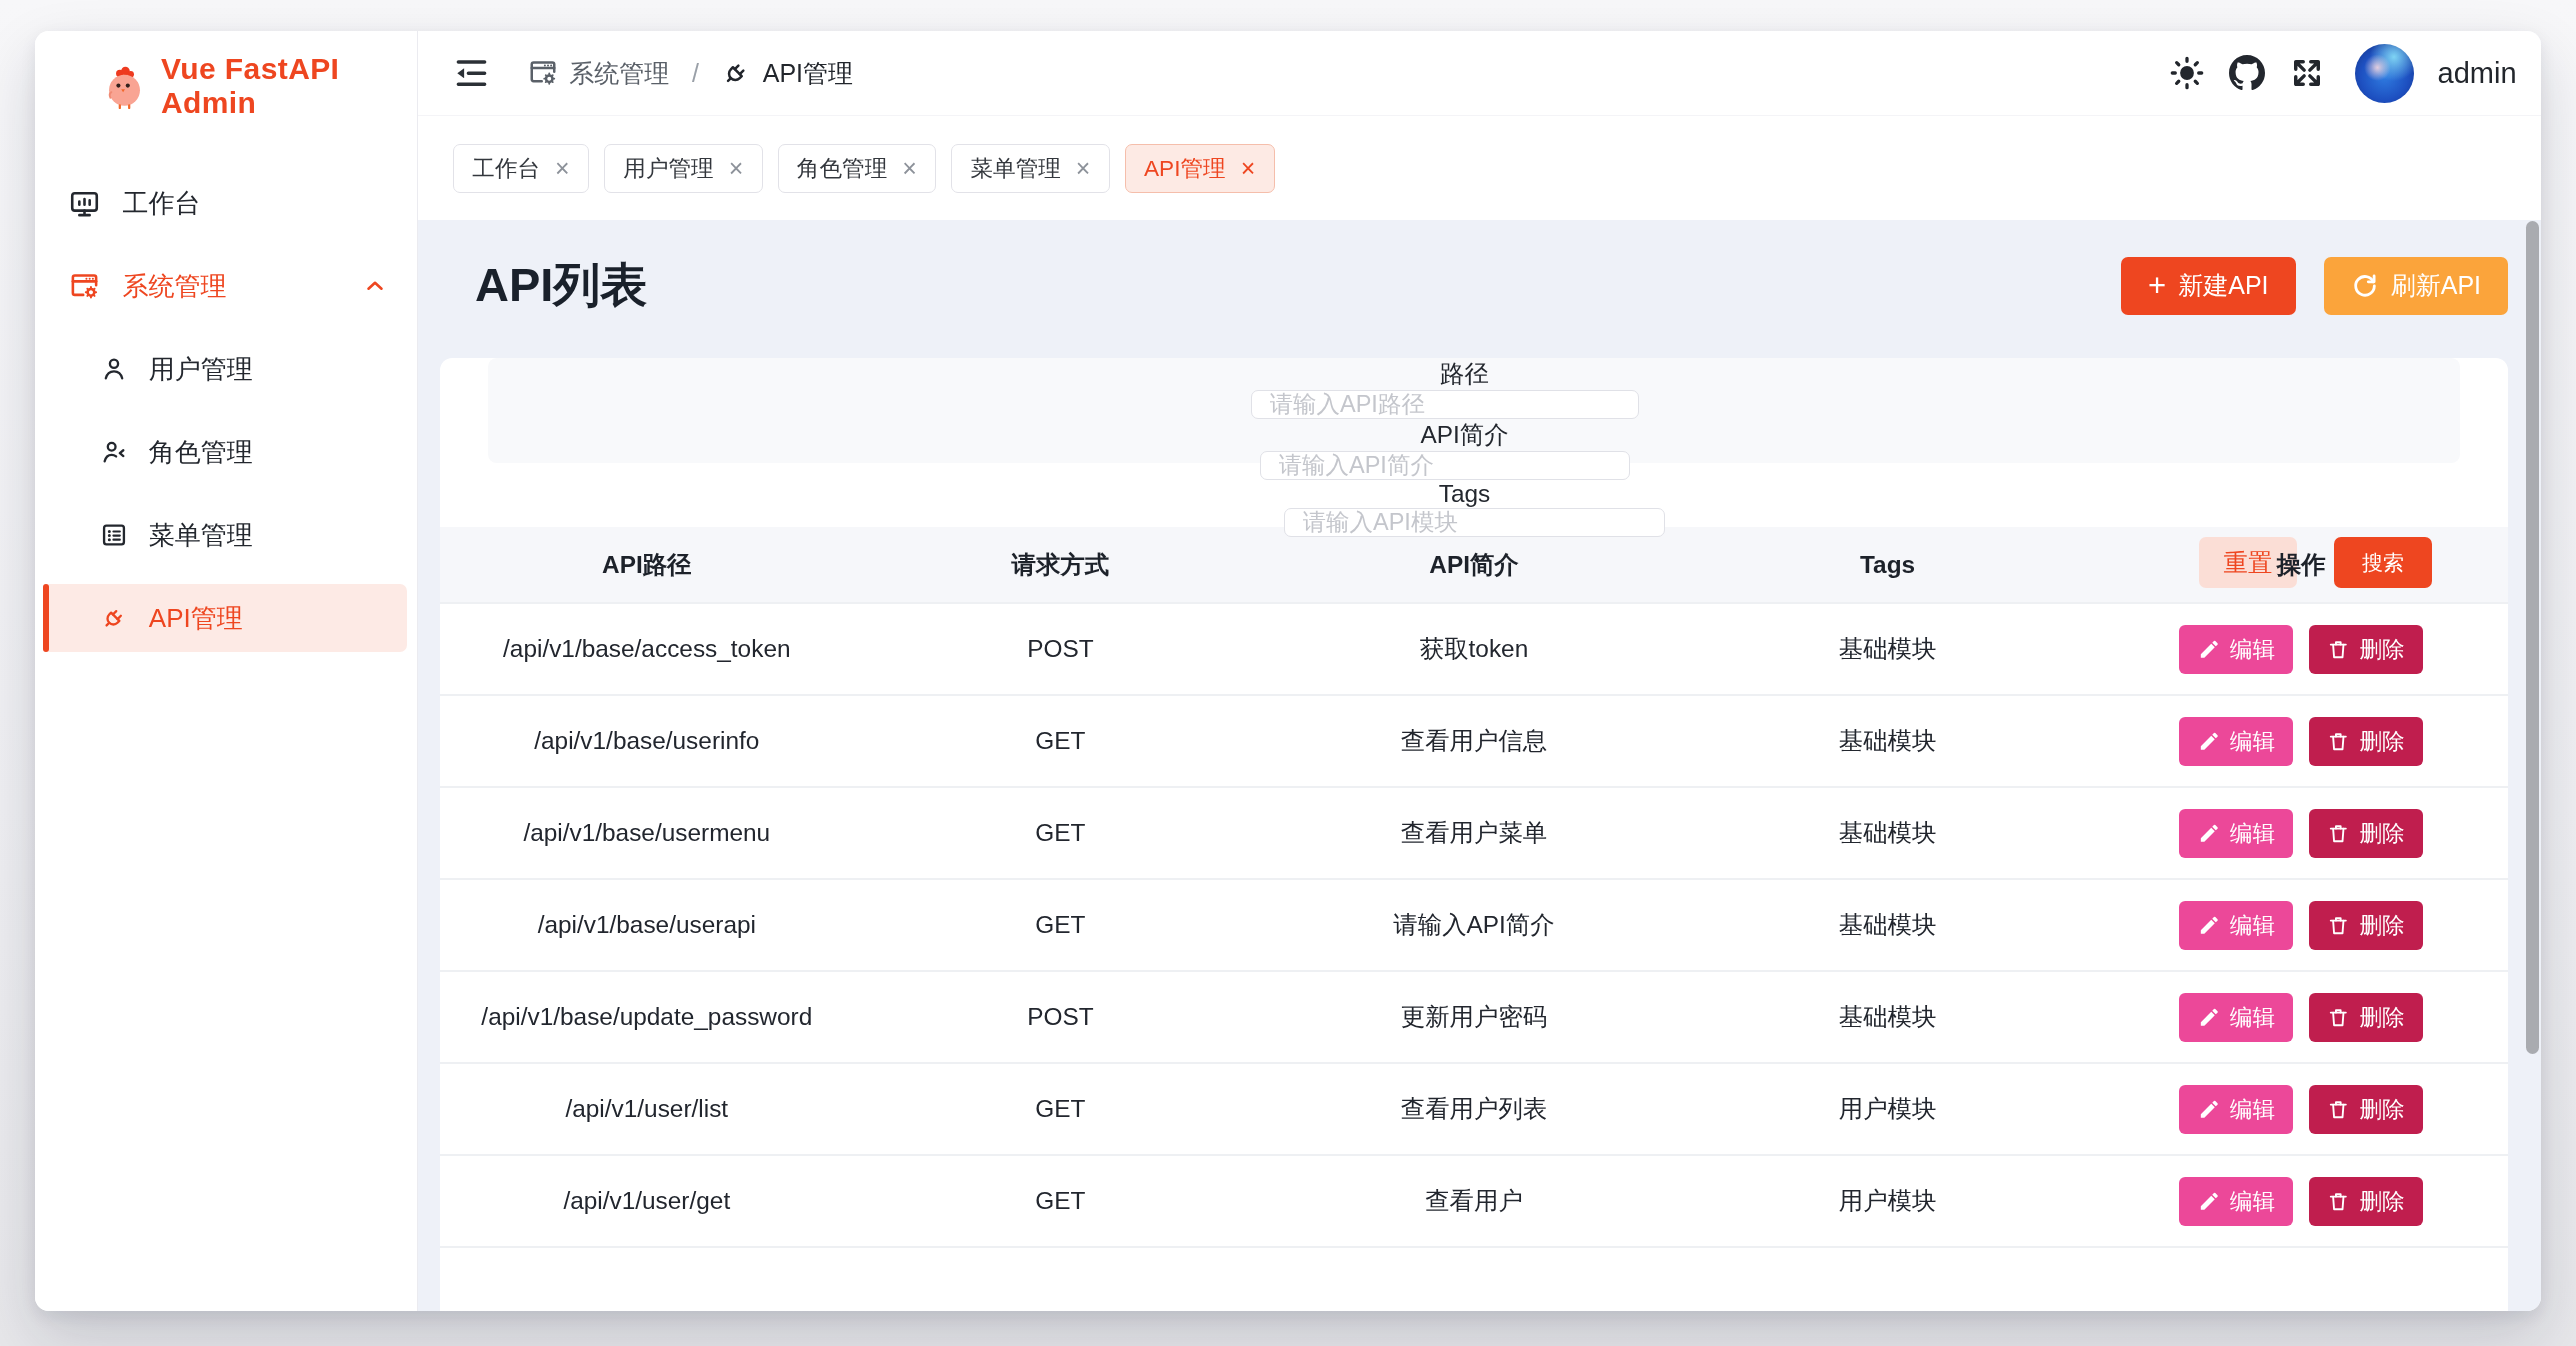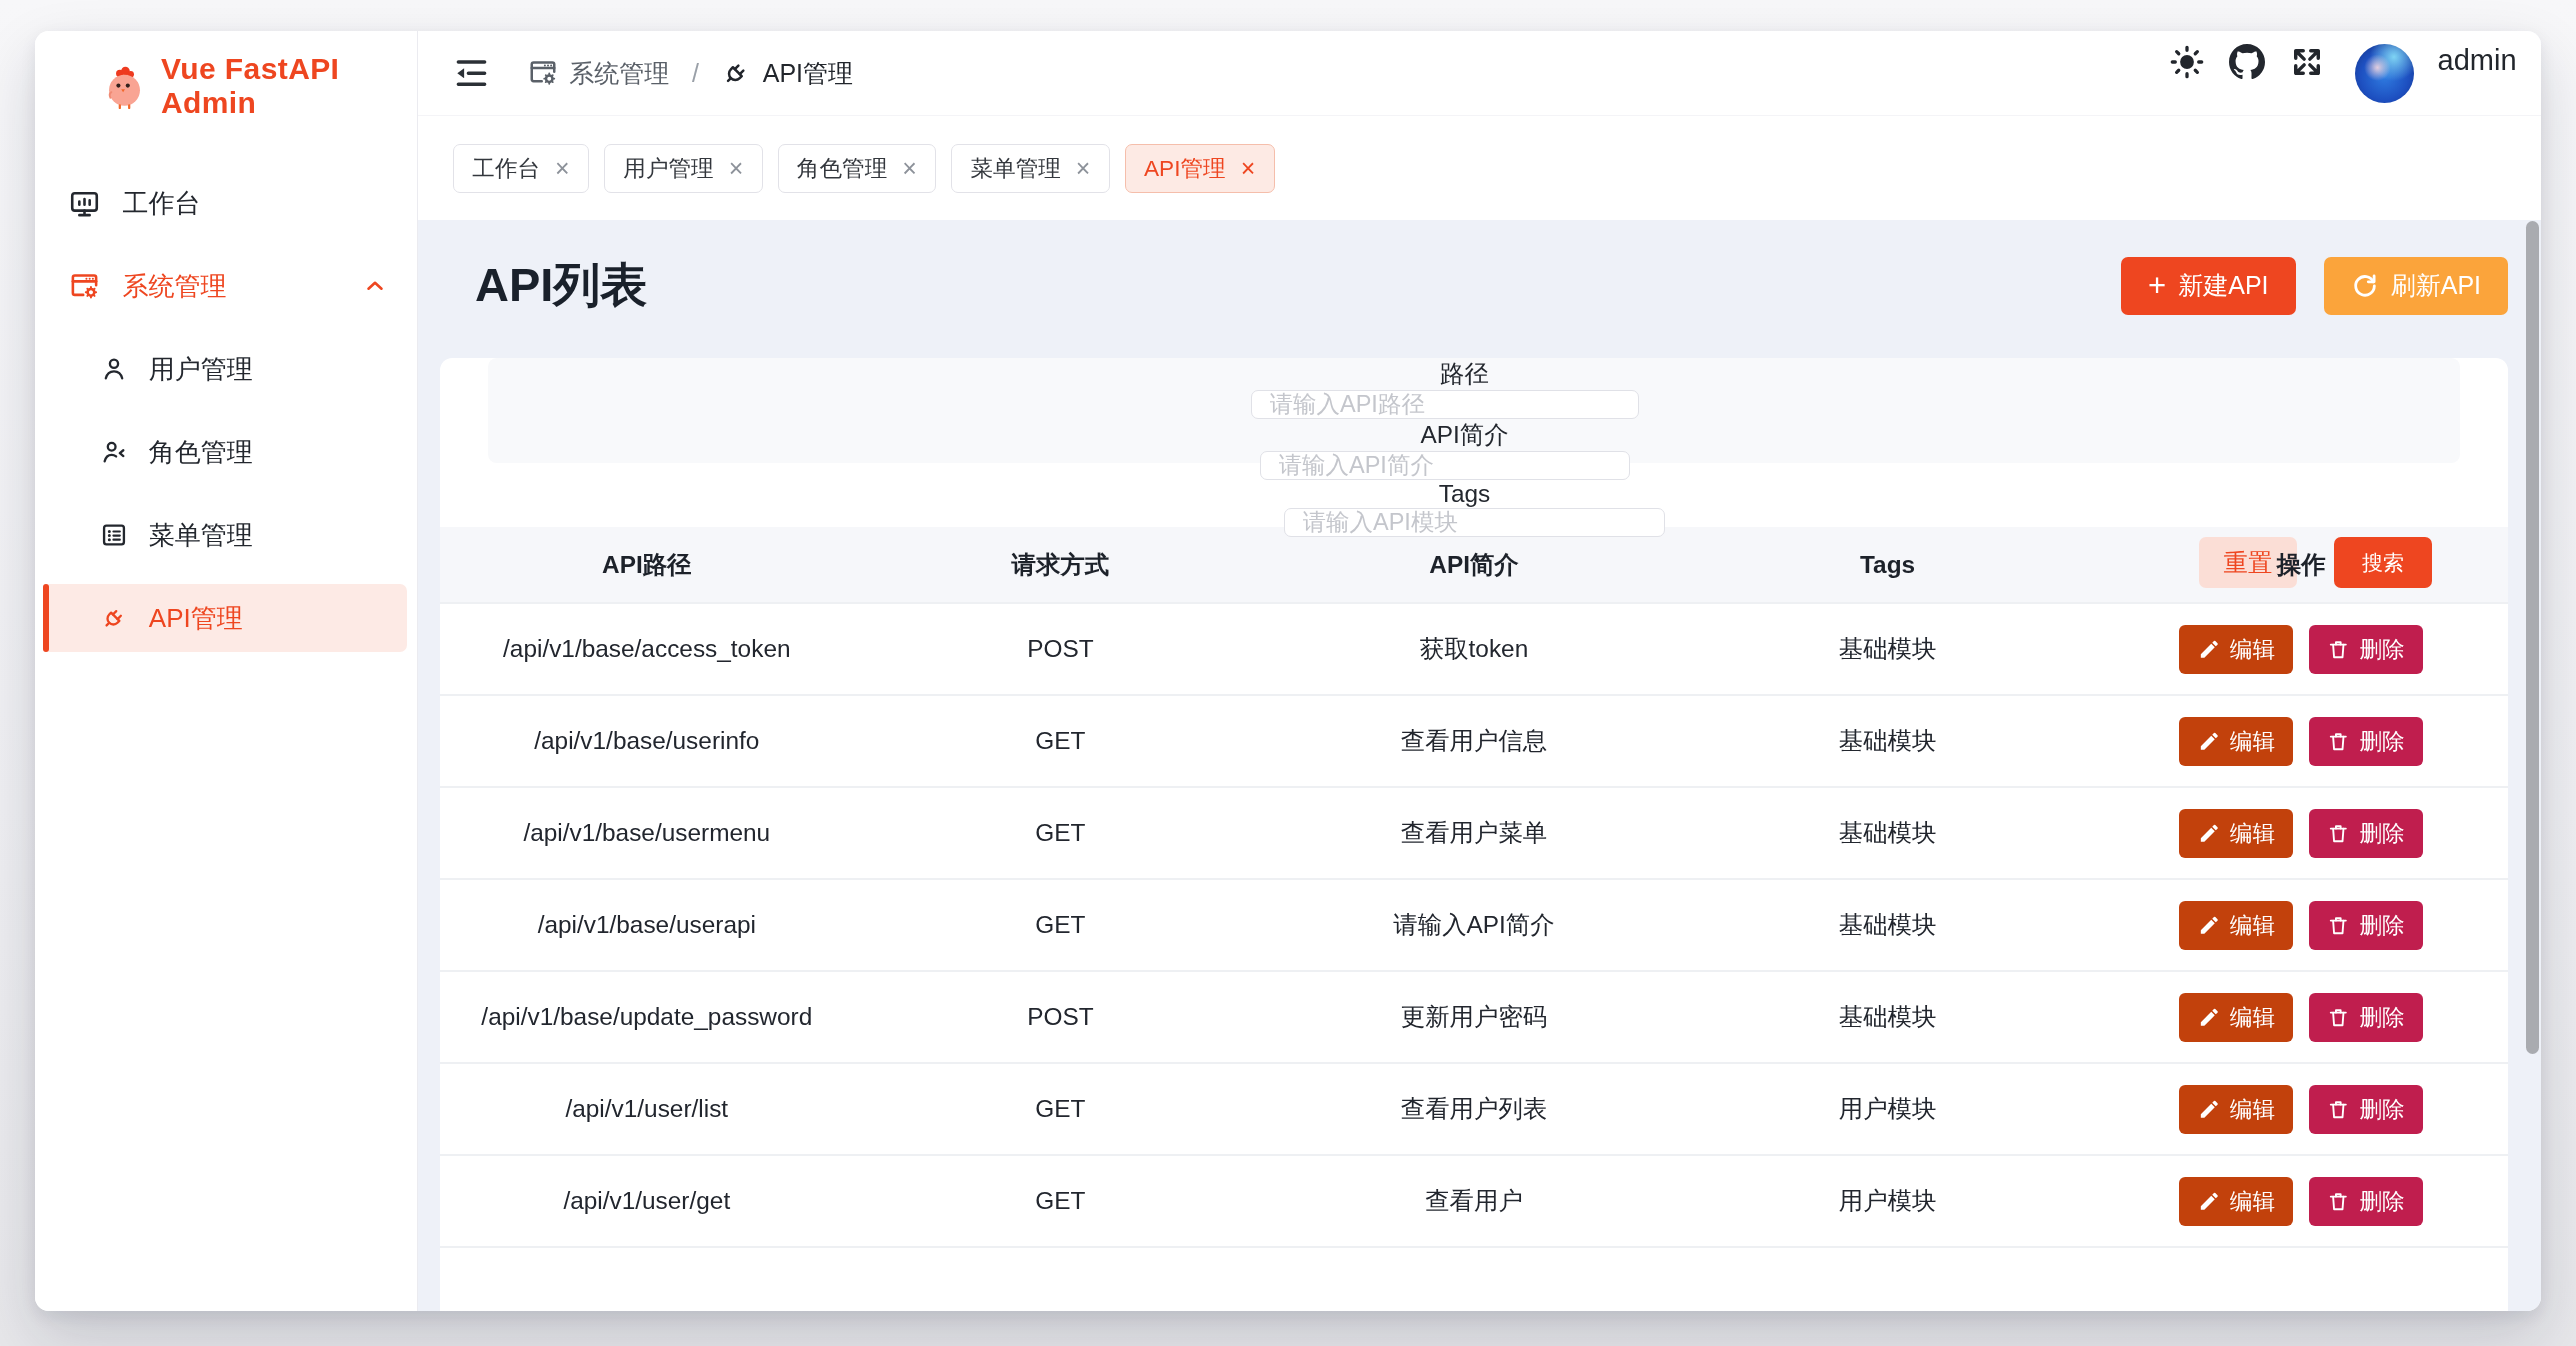--- a/index.html
+++ b/index.html
@@ -35,21 +35,21 @@
     background:#ee4620; border-radius:3.5px;
   }
   
   .main { flex:1; min-width:0; display:flex; flex-direction:column; background:#eef1f8; position:relative; }
   .topbar { height:84px; flex:none; background:#fff; display:flex; align-items:center; padding:0 24.4px 0 35px; }
   .fold-btn { width:37px; height:37px; cursor:pointer; }
   .crumbs { display:flex; align-items:center; margin-left:38px; font-size:25px; color:#5a6068; }
   .crumb { display:flex; align-items:center; gap:11.3px; cursor:pointer; }
   .crumb.current { color:#22262c; }
   .crumb-sep { margin:0 22.6px; color:#9aa0a8; }
-  .topbar-right { margin-left:auto; display:flex; align-items:flex-start; gap:24px; }
+  .topbar-right { margin-left:auto; display:flex; align-items:center; gap:24px; }
   .tb-icon { width:36px; height:36px; cursor:pointer; }
   .avatar {
     width:59px; height:59px; border-radius:50%; margin-left:5.2px; cursor:pointer;
     background:
       radial-gradient(circle at 38% 40%, rgba(244,214,224,.9) 0%, rgba(244,214,224,0) 26%),
       radial-gradient(circle at 66% 22%, #7fd4f4 0%, rgba(127,212,244,0) 40%),
       radial-gradient(circle at 50% 55%, #2f7be0 0%, #1d4fc0 55%, #12307e 100%);
   }
   .user-name { font-size:29px; color:#22262c; }
   
@@ -94,21 +94,21 @@
     display:grid; grid-template-columns:repeat(5,1fr); height:92px;
     border-top:2.6px solid #eef0f3; align-items:center; text-align:center;
     font-size:24.4px; color:#22262e; background:#fff;
   }
   .trow.partial { height:12.2px; }
   .actions { display:flex; justify-content:center; gap:15.7px; }
   .btn-edit, .btn-del {
     height:49px; padding:0 18.3px; border:none; border-radius:6.1px; color:#fff;
     font-size:22.6px; display:inline-flex; align-items:center; gap:9.6px; cursor:pointer; font-family:inherit;
   }
-  .btn-edit { background:#c2410c;text-align:right; }
+  .btn-edit { background:#ec4899;text-align:right; }
   .btn-del { background:#c01e4e; }
   .scroll-thumb { position:absolute; right:1.7px; top:190px; width:13px; height:833px; border-radius:7px; background:#a9abb0; }
   svg { display:block; }
 </style>
 </head>
 <body>
 
 <div class="window">
 
   <aside class="sidebar">

